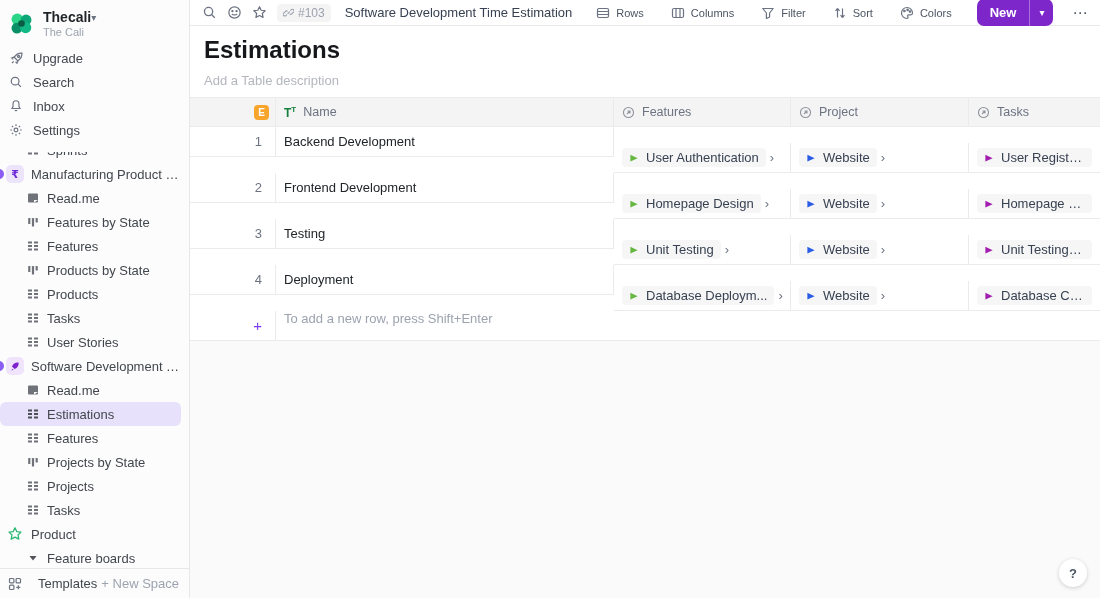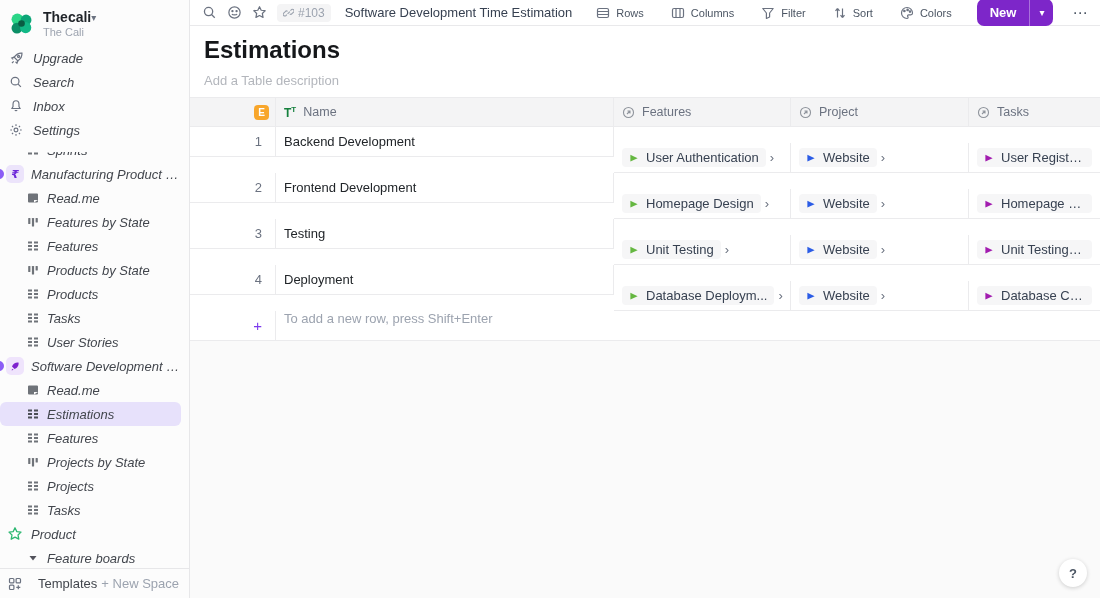--- a/index.html
+++ b/index.html
@@ -13,21 +13,21 @@
   .ws-header { display:flex; align-items:center; gap:8px; padding:9px 10px 6px 8px; }
   .ws-logo { width:27px; height:27px; flex:0 0 auto; }
   .ws-meta { min-width:0; }
   .ws-name-row { display:flex; align-items:center; gap:0; }
   .ws-name { font-size:14px; font-weight:700; color:#1f2328; }
   .ws-chev { font-size:10px; color:#6b7280; }
   .ws-sub { font-size:11px; color:#9ca3af; margin-top:1px; }
 
   .menu { padding:2px 0 0 0; }
   .mrow, .srow { display:flex; align-items:center; height:24px; font-size:13px; color:#42464d;
-                 padding:0 8px; gap:9px; cursor:default; position:relative;font-style:italic; }
+                 padding:0 8px; gap:9px; cursor:default; position:relative; }
   .mrow .micon { width:16px; display:flex; justify-content:center; color:#6b7280; flex:0 0 auto; }
 
   .tree { flex:1; overflow:hidden; margin-top:10px; }
   .srow { padding-left:6px; gap:7px; }
   .srow.t1 { padding-left:26px; }
   .srow.partial { margin-top:-14px; }
   .srow.selected { background:#e7e1fb; border-radius:6px; margin-right:8px; }
   .s-ico { width:18px; height:18px; display:flex; align-items:center; justify-content:center; flex:0 0 auto; color:#6f7379; }
   .s-ico.small { width:14px; height:14px; }
   .s-label { flex:1; min-width:0; white-space:nowrap; overflow:hidden; text-overflow:ellipsis; }

